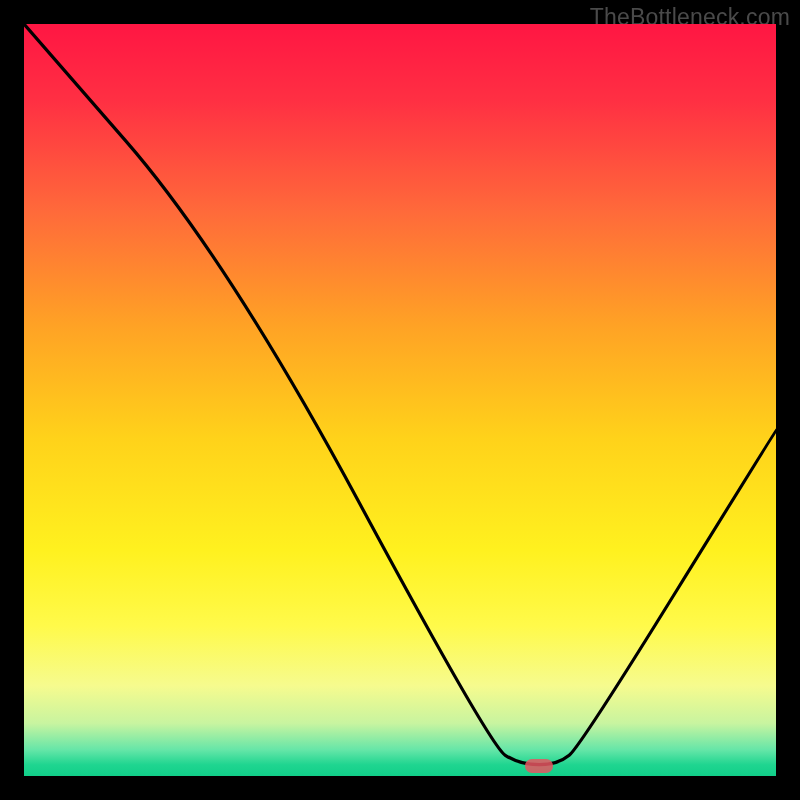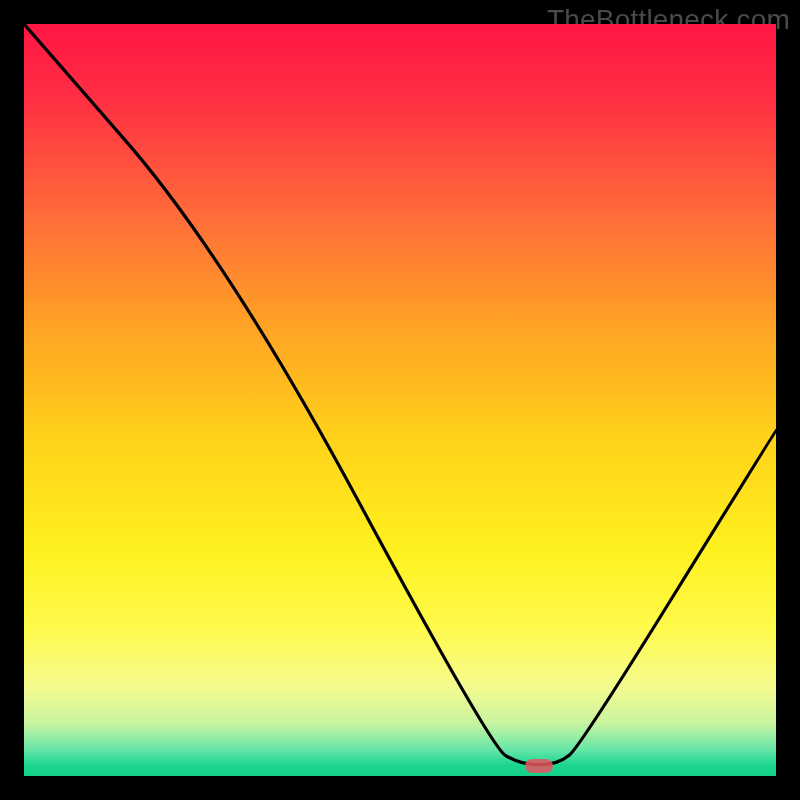--- a/index.html
+++ b/index.html
@@ -39,21 +39,21 @@
     height: 14px;
     border-radius: 7px;
     background: rgba(229, 86, 97, 0.85);
     transform: translate(-50%, -50%);
   }
   .watermark {
     position: absolute;
     right: 10px;
     top: 4px;
     color: #4a4a4a;
-    font-size: 28px;
+    font-size: 23px;
     font-weight: 500;
     letter-spacing: 0.2px;
   }
 </style>
 </head>
 <body>
 
 <div class="watermark">TheBottleneck.com</div>
 
 <div class="frame">

